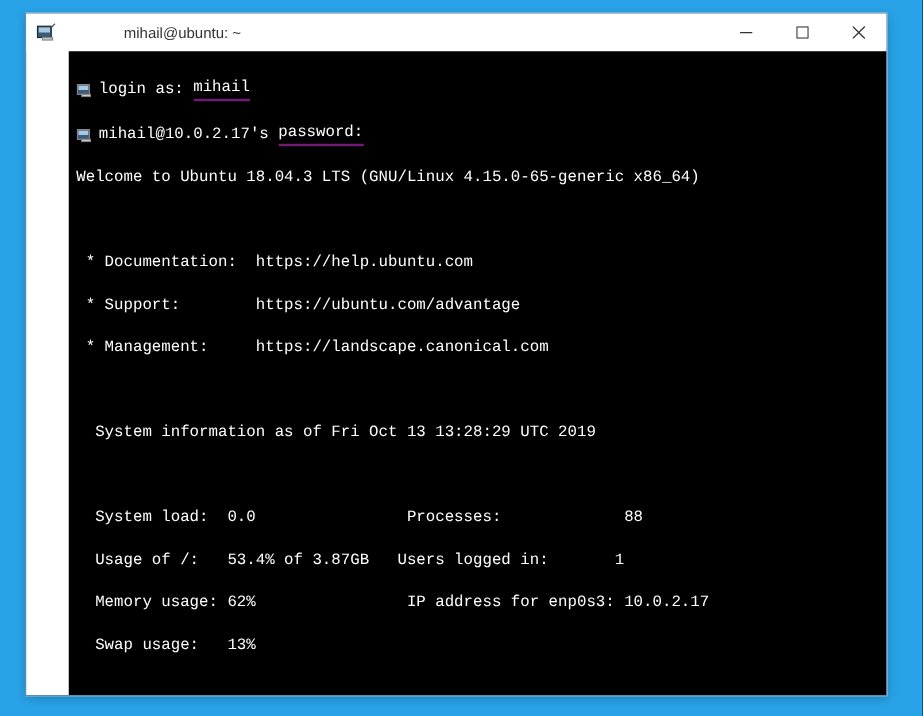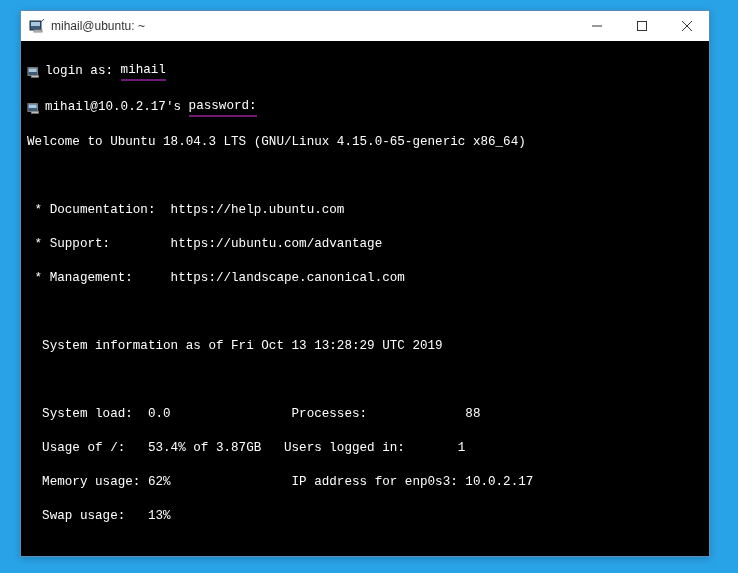--- a/index.html
+++ b/index.html
@@ -20,20 +20,21 @@
       display: flex;
       flex-direction: column;
     }
     .title-bar {
       height: 30px;
       background: #fff;
       display: flex;
       align-items: center;
       padding-left: 8px;
       user-select: none;
+      gap: 48px;
     }
     .title-icon {
       width: 16px;
       height: 16px;
       margin-right: 6px;
       flex-shrink: 0;
     }
     .title-text {
       font-size: 12px;
       color: #333;
@@ -58,20 +59,21 @@
       flex: 1;
       background: #000;
       color: #fff;
       font-family: "Courier New", monospace;
       font-size: 12.6px;
       line-height: 17px;
       padding: 4px 6px;
       white-space: pre;
       overflow: hidden;
       position: relative;
+      margin-left: 34px;
     }
     .term-line { display: flex; align-items: center; }
     .line-icon {
       width: 14px;
       height: 14px;
       margin-right: 4px;
       flex-shrink: 0;
     }
     .underline-red {
       border-bottom: 2px solid #701a75;

